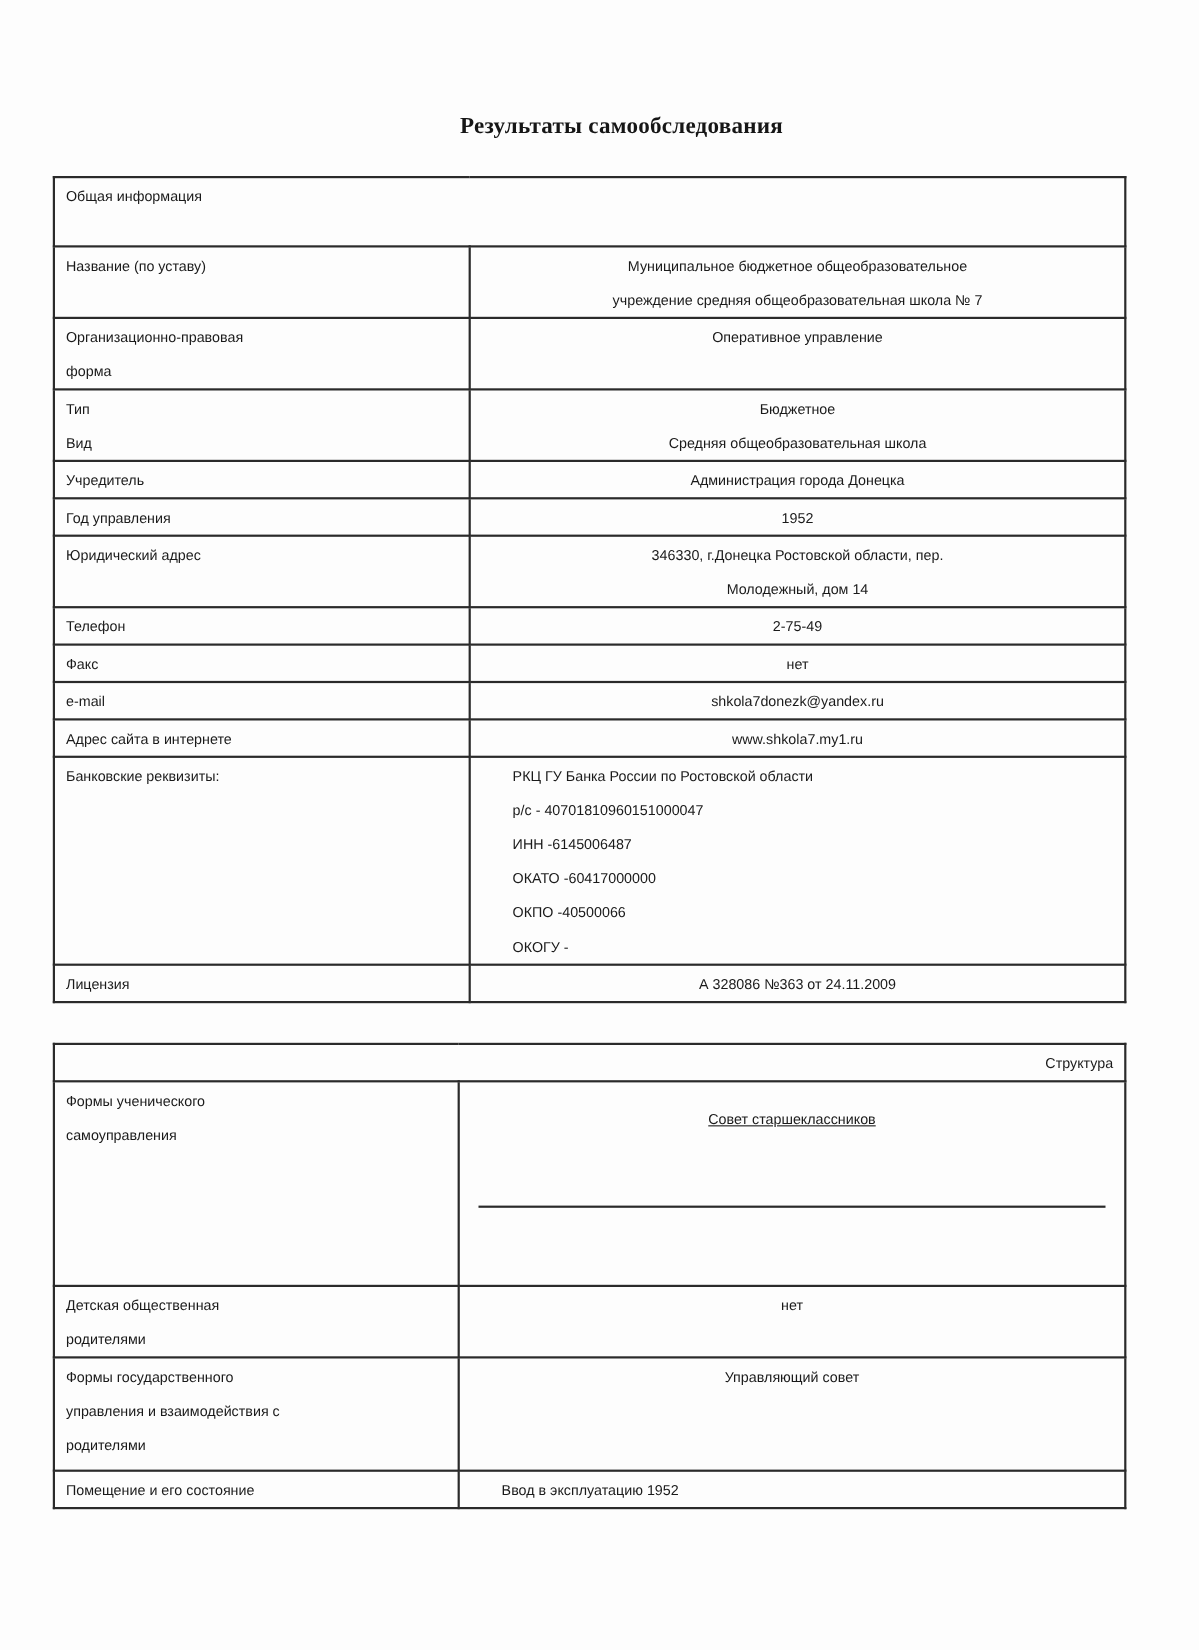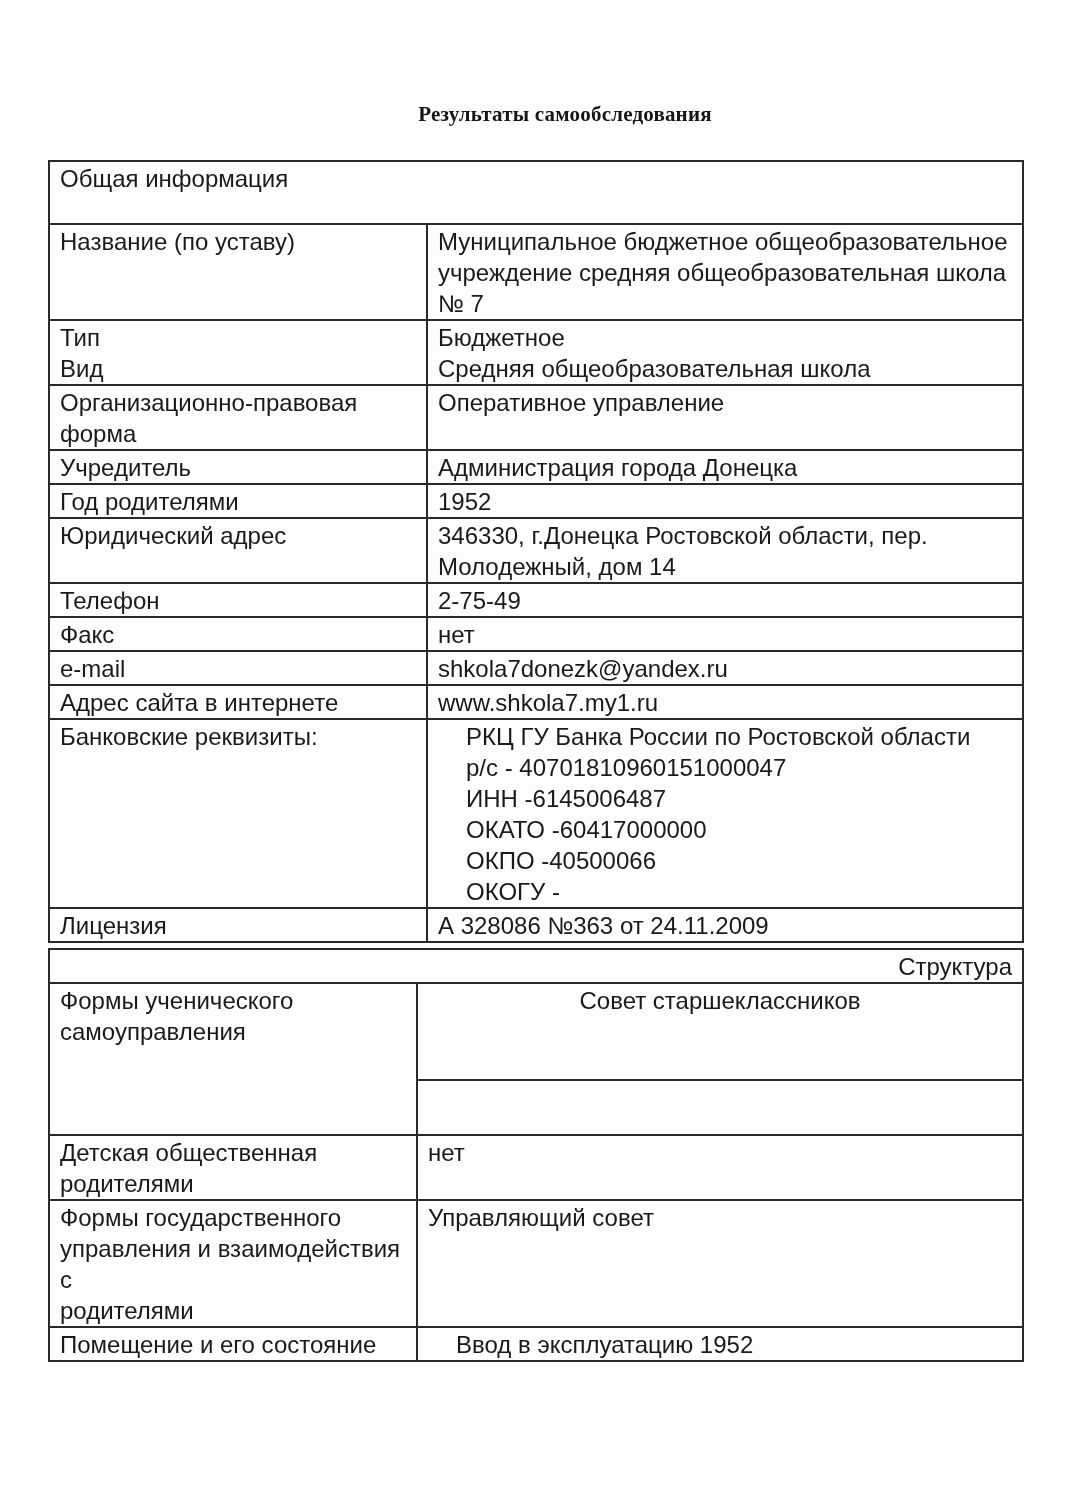--- a/index.html
+++ b/index.html
@@ -15,38 +15,38 @@
       position: absolute; left: 0; width: 1130px; top: 102px;
       text-align: center;
       font-family: "Liberation Serif", "DejaVu Serif", serif;
       font-weight: bold; font-size: 21px; letter-spacing: 0.2px;
       color: #161616;
     }
     .tbl {
       position: absolute; left: 48px; width: 976px;
       border-collapse: collapse;
       table-layout: fixed;
-      font-size: 24px; line-height: 31px;
+      font-size: 13px; line-height: 31px;
     }
     .tbl td {
       border: 2px solid #2a2a2a;
       padding: 1px 10px 0 10px;
       vertical-align: top;
     }
     #t1 { top: 160px; }
     #t2 { top: 948px; }
     #t1 col.c1 { width: 378px; }
     #t2 col.c1 { width: 368px; }
-    .center { text-align: left; }
+    .center { text-align: center; }
     .left-in { padding-left: 38px !important; margin-left: 36px; }
     .line { display: block; }
     .h-gen td { height: 60px; }
     .tall td { height: 100px; }
     .sec td { text-align: right; margin-top: 36px; }
-    .cell-plain { padding: 0 !important; }
+    .cell-plain { padding: 17px !important; text-decoration: underline; }
     .inner-tbl { width: 100%; border-collapse: collapse; }
     .inner-tbl td { border: none; padding: 1px 10px 0 10px; }
     .inner-tbl tr.first td { height: 94px; border-bottom: 2px solid #2a2a2a; text-align: center; }
     .inner-tbl tr.second td { height: 52px; }
   </style>
 </head>
 <body>
 
 <div class="doc-title">Результаты самообследования</div>
 
@@ -61,41 +61,41 @@
   </tr>
   <tr>
     <td>Название (по уставу)</td>
     <td class="center">
       <span class="line">Муниципальное бюджетное общеобразовательное</span>
       <span class="line">учреждение средняя общеобразовательная школа № 7</span>
     </td>
   </tr>
   <tr>
     <td>
+      <span class="line">Организационно-правовая</span>
+      <span class="line">форма</span>
+    </td>
+    <td class="center">Оперативное управление</td>
+  </tr>
+  <tr>
+    <td>
       <span class="line">Тип</span>
       <span class="line">Вид</span>
     </td>
     <td class="center">
       <span class="line">Бюджетное</span>
       <span class="line">Средняя общеобразовательная школа</span>
     </td>
   </tr>
   <tr>
-    <td>
-      <span class="line">Организационно-правовая</span>
-      <span class="line">форма</span>
-    </td>
-    <td class="center">Оперативное управление</td>
-  </tr>
-  <tr>
     <td>Учредитель</td>
     <td class="center">Администрация города Донецка</td>
   </tr>
   <tr>
-    <td>Год родителями</td>
+    <td>Год управления</td>
     <td class="center">1952</td>
   </tr>
   <tr>
     <td>Юридический адрес</td>
     <td class="center">
       <span class="line">346330, г.Донецка Ростовской области, пер.</span>
       <span class="line">Молодежный, дом 14</span>
     </td>
   </tr>
   <tr>

